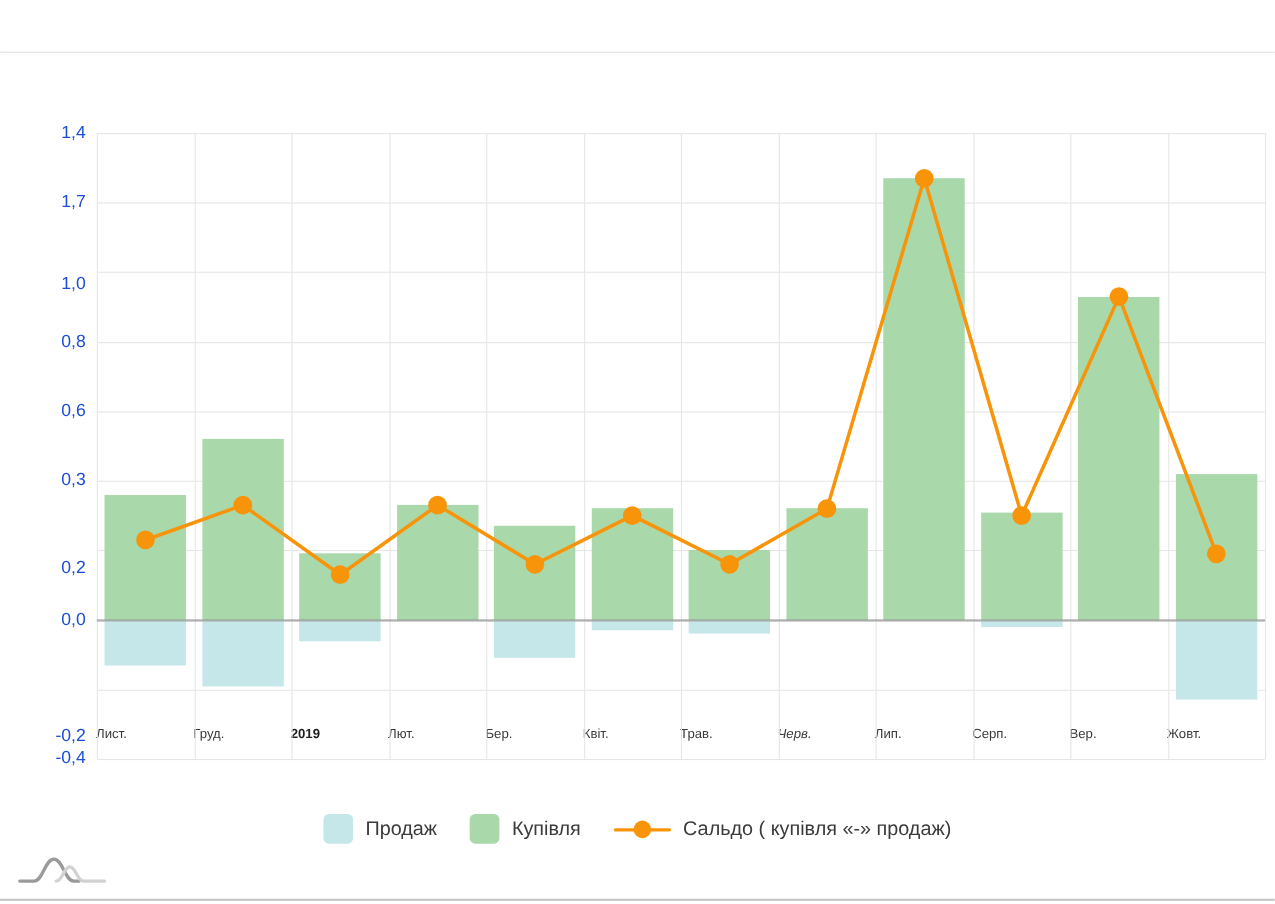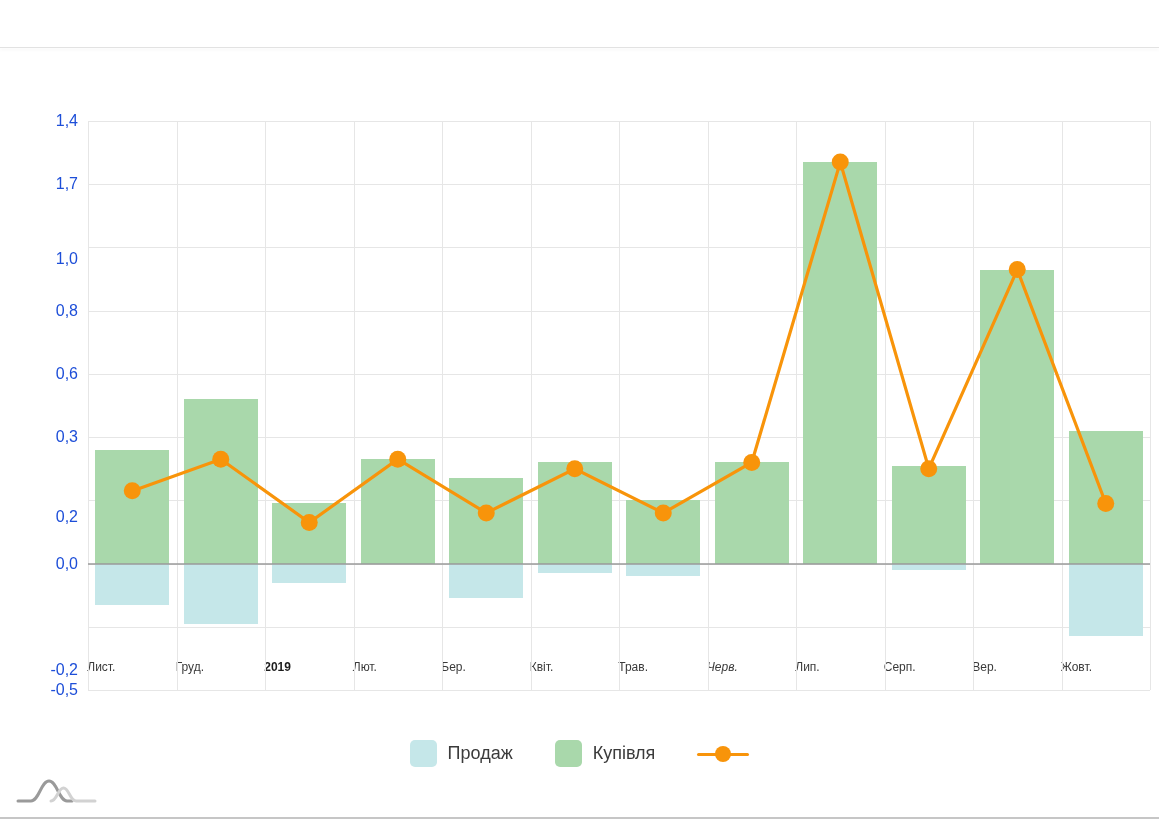--- a/index.html
+++ b/index.html
@@ -36,21 +36,21 @@
     font-size:16px; color:#1d4ed8; line-height:18px;
   }
   .x-tick {
     position:absolute; top:660px; width:90px; text-align:left;
     font-size:12px; color:#3a3a3a;
   }
   .x-tick.bold { font-weight:bold; color:#1d1d1d; }
 
   .legend {
     position:absolute; left:0; top:740px; width:100%;
-    display:flex; justify-content:center; gap:42px;
+    display:flex; justify-content:center; gap:30px;
   }
   .legend-item { display:flex; align-items:center; gap:11px; cursor:pointer; }
   .swatch { width:27px; height:27px; border-radius:5px; }
   .legend-label { font-size:18px; color:#3b3b3b; }
   .saldo-icon { position:relative; width:52px; height:16px; }
   .saldo-icon .line { position:absolute; left:0; top:7px; width:52px; height:3px; border-radius:2px; }
   .saldo-icon .dot  { position:absolute; left:18px; top:0; width:16px; height:16px; border-radius:50%; }
 
   .logo { position:absolute; left:16px; top:776px; cursor:pointer; }
 
@@ -69,21 +69,21 @@
   <div id="y-ticks">
       <div class="y-tick" style="top: 112px;">1,4</div>
       <div class="y-tick" style="top: 175.222px;">1,7</div>
       <div class="y-tick" style="top: 238.444px; margin-top: 12px;">1,0</div>
       <div class="y-tick" style="top: 301.667px;">0,8</div>
       <div class="y-tick" style="top: 364.889px;">0,6</div>
       <div class="y-tick" style="top: 428.111px;">0,3</div>
       <div class="y-tick" style="top: 508px;">0,2</div>
       <div class="y-tick" style="top: 554.556px;">0,0</div>
       <div class="y-tick" style="top: 617.778px; margin-top: 43px;">-0,2</div>
-      <div class="y-tick" style="top: 681px;">-0,5</div>
+      <div class="y-tick" style="top: 681px;">-0,4</div>
     </div>
 
   <div id="plot">
       <div class="gridline-h" style="top: 0px;"></div>
       <div class="gridline-h" style="top: 63.2222px;"></div>
       <div class="gridline-h" style="top: 126.444px;"></div>
       <div class="gridline-h" style="top: 189.667px;"></div>
       <div class="gridline-h" style="top: 252.889px;"></div>
       <div class="gridline-h" style="top: 316.111px;"></div>
       <div class="gridline-h" style="top: 379.333px;"></div>
@@ -163,20 +163,21 @@
     </div>
     <div class="legend-item">
       <span class="swatch" id="swatch-buy" style="background: rgb(169, 216, 171);"></span>
       <span class="legend-label">Купівля</span>
     </div>
     <div class="legend-item">
       <span class="saldo-icon">
         <span class="line" id="saldo-icon-line" style="background: rgb(248, 148, 10);"></span>
         <span class="dot" id="saldo-icon-dot" style="background: rgb(248, 148, 10);"></span>
       </span>
+      <span class="legend-label">Сальдо ( купівля «-» продаж)</span>
     </div>
   </div>
 
   <svg class="logo" width="82" height="30" viewBox="0 0 82 30">
     <path d="M2 25 H15 C23 25 25 5 33 5 C41 5 43 25 51 25 H56" fill="none" stroke="#9a9a9a" stroke-width="3" stroke-linecap="round" stroke-linejoin="round"></path>
     <path d="M35 25 C41 25 42 12 47.5 12 C53 12 54 25 60 25 H79" fill="none" stroke="#d2d2d2" stroke-width="3" stroke-linecap="round" stroke-linejoin="round"></path>
   </svg>
 
   <div class="divider-bottom"></div>
 

